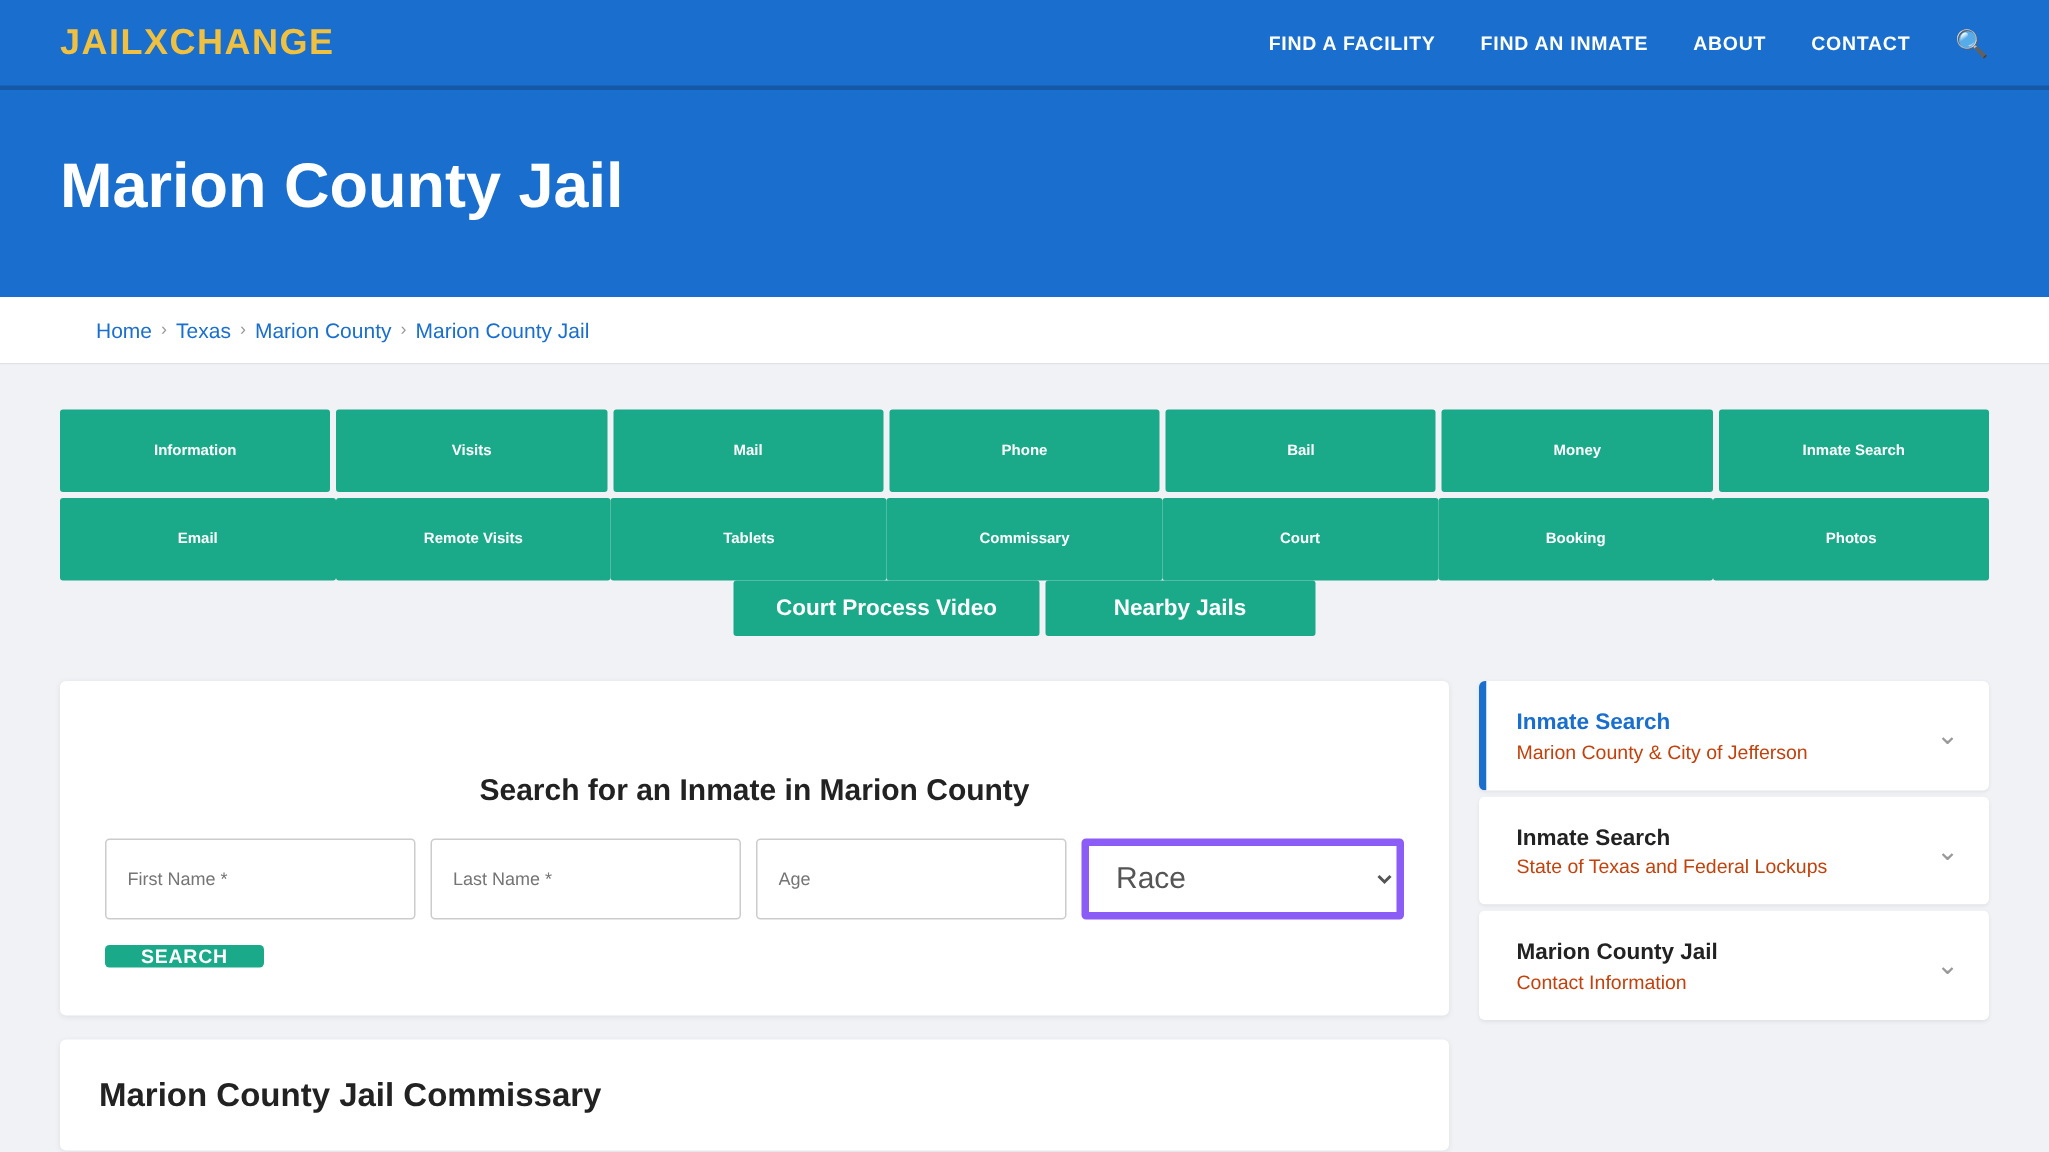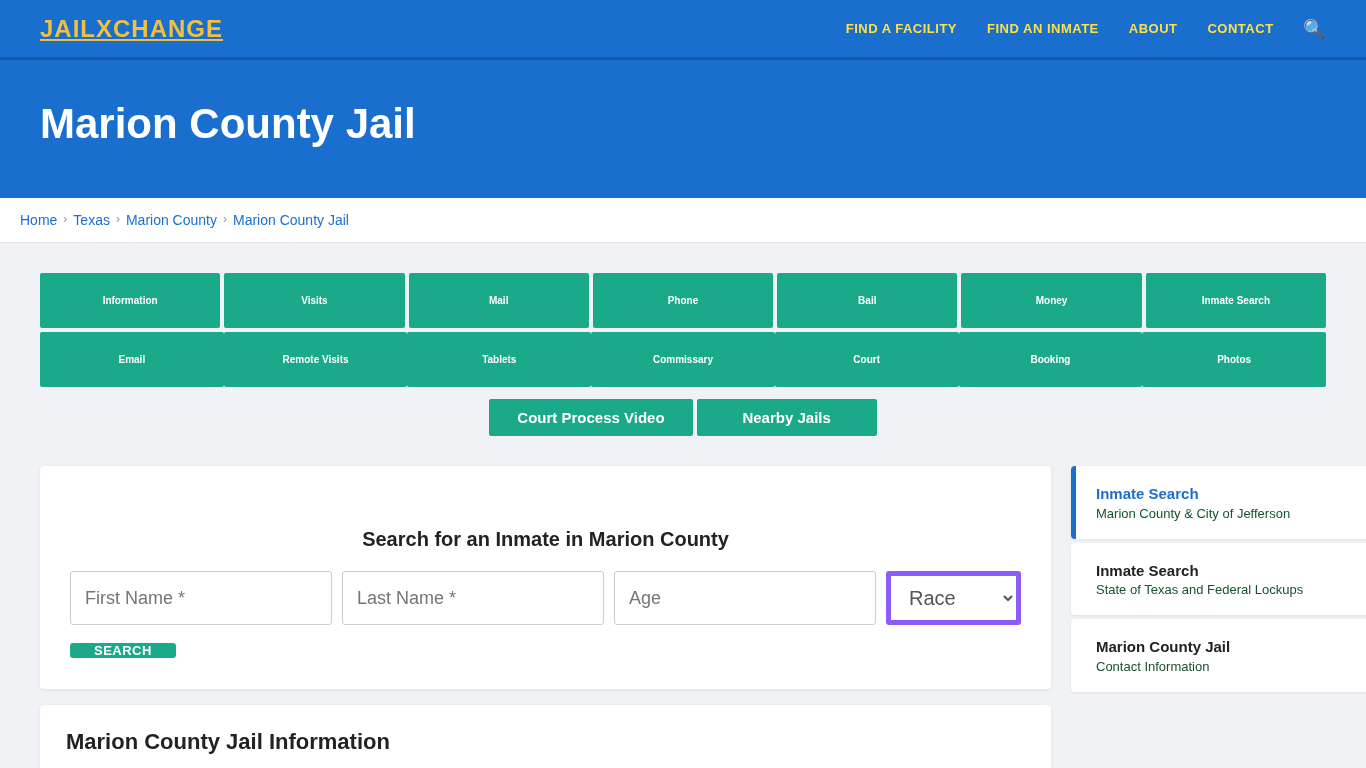--- a/index.html
+++ b/index.html
@@ -14,24 +14,24 @@
       padding: 0 40px;
       height: 60px;
       border-bottom: 3px solid #1558a8;
     }
     .logo {
       font-size: 24px;
       font-weight: 900;
       color: #fff;
       letter-spacing: 1px;
     }
-    .logo span { color: #f0c040; text-decoration: underline; }
+    .logo span { color: #f0c040; }
     .nav-links { display: flex; align-items: center; gap: 30px; }
     .nav-links a {
-      color: #fde047;
+      color: #ffffff;
       text-decoration: none;
       font-size: 13px;
       font-weight: 700;
       letter-spacing: 0.5px;
       cursor: pointer;
     }
     .nav-search { color: #fff; font-size: 18px; cursor: pointer; }
 
     
     .hero {
@@ -40,21 +40,21 @@
     }
     .hero h1 {
       color: #fff;
       font-size: 42px;
       font-weight: 800;
     }
 
     
     .breadcrumb {
       background: #fff;
-      padding: 14px 20px;
+      padding: 14px 64px;
       border-bottom: 1px solid #e0e0e0;
       display: flex;
       gap: 6px;
       font-size: 14px;
     }
     .breadcrumb a {
       color: #1a6fce;
       text-decoration: none;
       cursor: pointer;
     }
@@ -72,21 +72,21 @@
     .button-grid {
       display: grid;
       grid-template-columns: repeat(7, 1fr);
       gap: 4px;
       margin-bottom: 4px;
     }
     .button-grid-row2 {
       display: grid;
       grid-template-columns: repeat(7, 1fr);
       gap: 0;
-      margin-bottom: 12px;
+      margin-bottom: 0;
     }
     .button-grid-row3 {
       display: flex;
       justify-content: center;
       gap: 4px;
       margin-bottom: 30px;
     }
     .grid-btn {
       background: #1aaa8a;
       color: #fff;
@@ -137,21 +137,21 @@
     .search-fields {
       display: flex;
       gap: 10px;
       margin-bottom: 16px;
     }
     .search-fields input {
       flex: 1;
       padding: 10px 14px;
       border: 1px solid #ccc;
       border-radius: 3px;
-      font-size: 18px;
+      font-size: 12px;
       color: #555;
     }
     .search-fields select {
       flex: 1;
       padding: 10px 14px;
       border: 5px solid #8b5cf6;
       border-radius: 3px;
       font-size: 20px;
       color: #555;
       background: #fff;
@@ -204,21 +204,21 @@
     }
     .sidebar-item .item-text {}
     .sidebar-item .item-title {
       font-size: 15px;
       font-weight: 700;
       color: #222;
       line-height: 1.3;
     }
     .sidebar-item .item-sub {
       font-size: 13px;
-      color: #14532d;
+      color: #c2410c;
       margin-top: 2px;
     }
     .sidebar-item .chevron {
       font-size: 18px;
       color: #999;
       flex-shrink: 0;
       margin-left: 12px;
     }
     .sidebar-item.active .item-title { color: #1a6fce; }
   </style>
@@ -292,21 +292,21 @@
             <option>Black</option>
             <option>Hispanic</option>
             <option>Asian</option>
             <option>Other</option>
           </select>
         </div>
         <button class="search-btn">SEARCH</button>
       </div>
 
       <div class="info-section">
-        <h2>Marion County Jail Information</h2>
+        <h2>Marion County Jail Commissary</h2>
       </div>
     </div>
 
     <div class="sidebar">
       <div class="sidebar-item active">
         <div class="item-text">
           <div class="item-title">Inmate Search</div>
           <div class="item-sub">Marion County &amp; City of Jefferson</div>
         </div>
         <span class="chevron">⌄</span>

